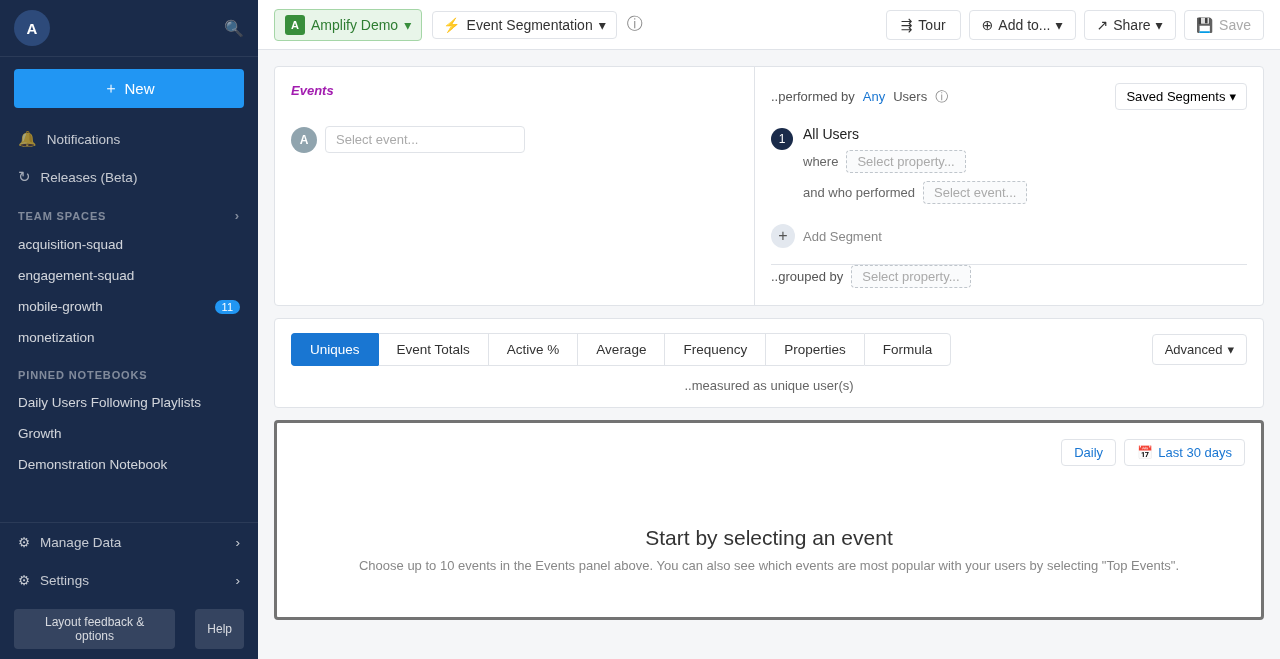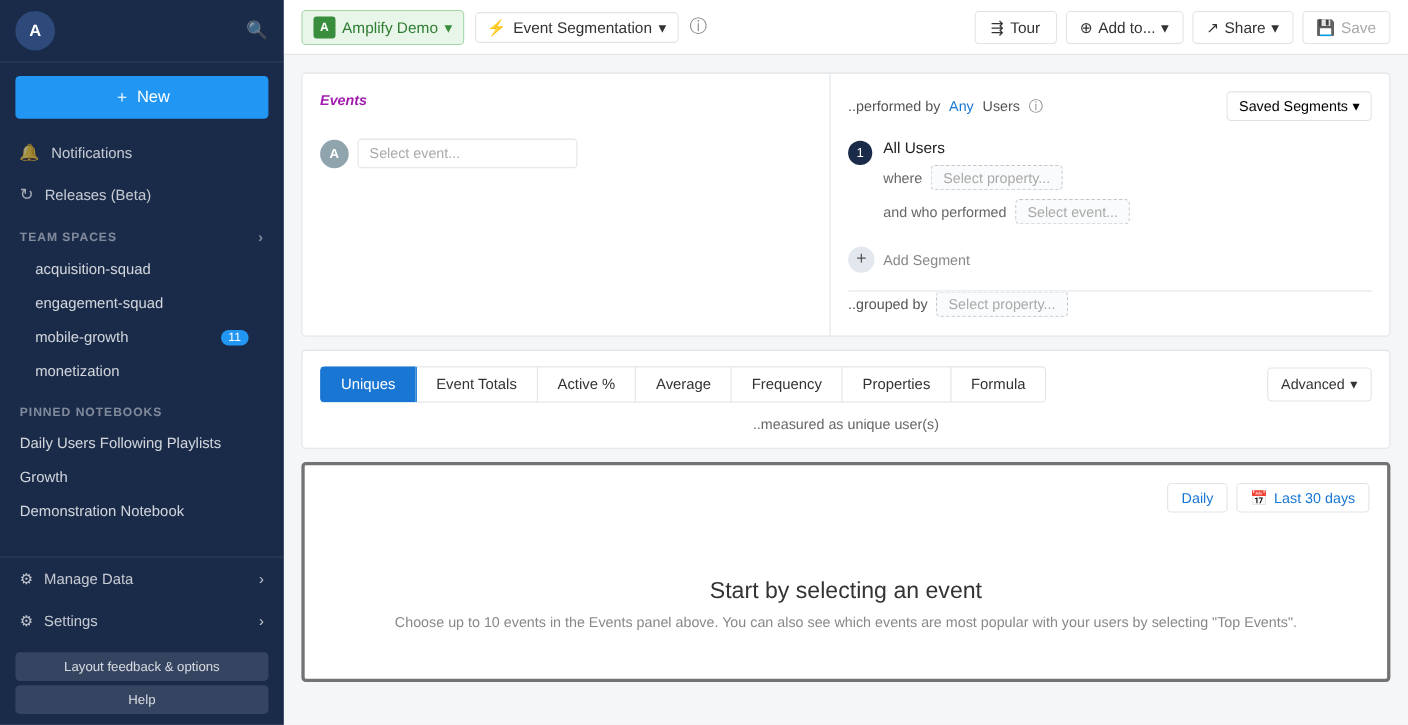--- a/index.html
+++ b/index.html
@@ -64,21 +64,21 @@
       padding: 12px 18px 6px;
       font-size: 11px;
       font-weight: 600;
       letter-spacing: 0.08em;
       color: rgba(255,255,255,0.45);
       cursor: pointer;
     }
     .sidebar-section-label .chevron { font-size: 13px; color: rgba(255,255,255,0.45); }
 
     .sidebar-team-item {
-      padding: 8px 32px;
+      padding: 8px 18px;
       color: rgba(255,255,255,0.8);
       font-size: 13.5px;
       cursor: pointer;
       display: flex;
       align-items: center;
       justify-content: space-between;
     }
     .badge {
       background: #2196f3;
       border-radius: 10px;
@@ -102,21 +102,21 @@
     .sidebar-bottom-item {
       display: flex; align-items: center; justify-content: space-between;
       padding: 11px 18px;
       color: rgba(255,255,255,0.75);
       font-size: 13.5px;
       cursor: pointer;
     }
     .sidebar-bottom-item .left { display: flex; align-items: center; gap: 10px; }
 
     .sidebar-footer-btns {
-      display: flex; gap: 4px; padding: 10px 14px; flex-direction: column;
+      display: flex; gap: 20px; padding: 10px 14px;
     }
     .footer-btn {
       background: rgba(255,255,255,0.12);
       border: none;
       color: rgba(255,255,255,0.8);
       border-radius: 4px;
       padding: 6px 12px;
       font-size: 12px;
       cursor: pointer;
     }

